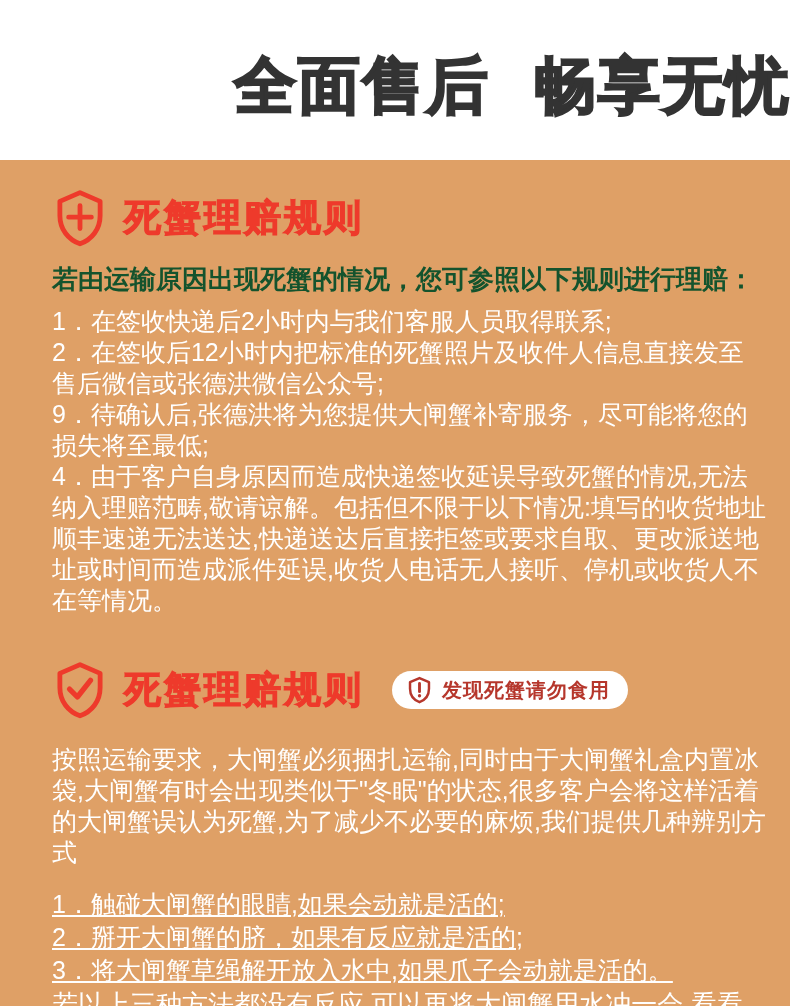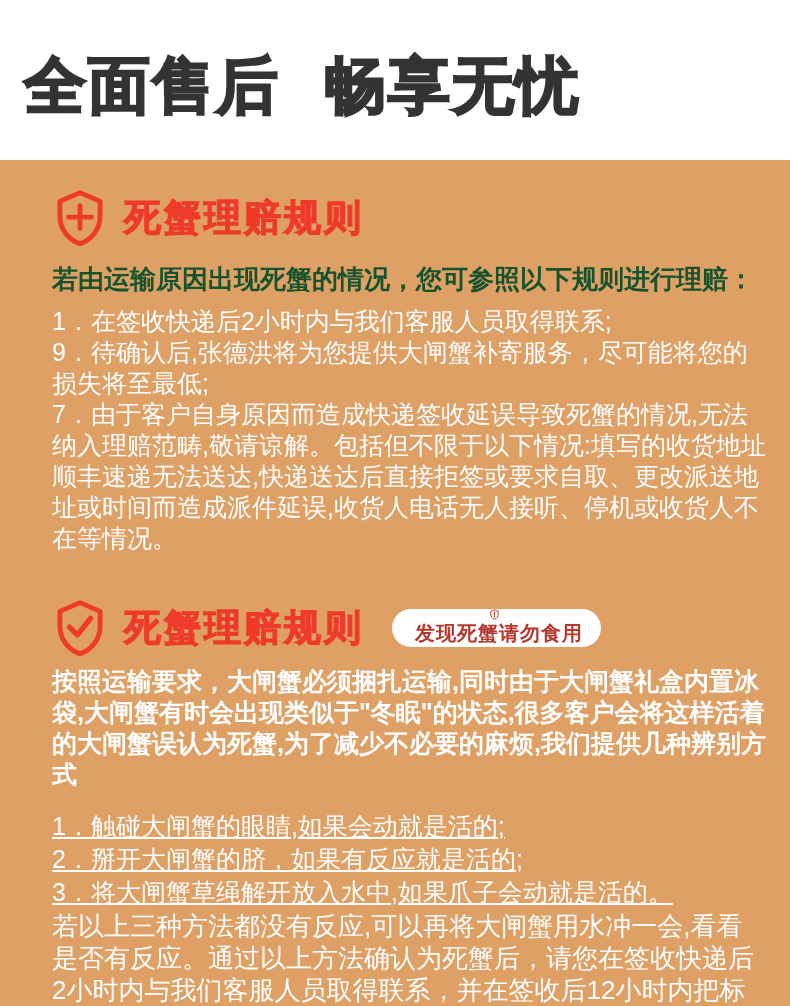--- a/index.html
+++ b/index.html
@@ -5,21 +5,21 @@
   * { margin:0; padding:0; box-sizing:border-box; }
   html,body { background:#ffffff; }
   .page {
     width:790px; height:1006px; overflow:hidden;
     font-family:"Liberation Sans", sans-serif;
     background:#ffffff;
   }
   
   .hero {
     height:160px; background:#ffffff;
-    display:flex; align-items:center; justify-content:flex-start;
+    display:flex; align-items:center; justify-content:flex-end;
     padding-top:12px;
     padding-left:24px;
   }
   .hero-title {
     font-size:62px; font-weight:900; color:#333333;
     -webkit-text-stroke:2.2px #333333;
     letter-spacing:2px; white-space:nowrap;
   }
   .hero-title .t2 { margin-left:44px; }
   
@@ -30,36 +30,36 @@
   .sec-head { display:flex; align-items:center; }
   .sec-icon { width:56px; height:60px; flex:0 0 auto; }
   .sec-title {
     font-size:37px; font-weight:800; color:#ee3a2b;
     -webkit-text-stroke:1.2px #ee3a2b;
     letter-spacing:3px; margin-left:16px; white-space:nowrap;
   }
   .badge {
     background:#ffffff; border-radius:20px; height:38px;
     display:inline-flex; align-items:center;
-    padding:0 18px 0 14px; margin-left:28px;flex-direction:column;
+    padding:0 18px 0 14px; margin-left:28px;
   }
   .badge-icon { width:27px; height:28px; }
   .badge-label {
     color:#b6372c; font-size:20px; font-weight:800;
     letter-spacing:1px; margin-left:9px; white-space:nowrap;
   }
   .intro {
     color:#14532d; font-size:26px; font-weight:700;
     line-height:38px; margin-top:12px;
   }
   .body-text { color:#ffffff; font-size:25px; line-height:31px; }
   .rules { margin-top:8px; }
   .rules p { margin:0; }
   .sec-identify { margin-top:44px; }
-  .para { margin-top:8px;font-weight:bold; }
+  .para { margin-top:24px; }
   .methods { margin-top:20px;text-decoration:underline; }
   .methods p { line-height:33px; margin:0; }
   .footer-note { font-size:26px; line-height:32px; margin-top:1px; }
 </style>
 </head>
 <body>
 
 <div class="page">
 
   <header class="hero">
@@ -72,22 +72,23 @@
       <div class="sec-head">
         <svg class="sec-icon" viewBox="0 0 64 68">
           <path d="M32 5 L55 15 V31 C55 47 45.5 58.5 32 63.5 C18.5 58.5 9 47 9 31 V15 Z" fill="none" stroke="#ee3a2b" stroke-width="5.5" stroke-linejoin="round"></path>
           <path d="M32 20 V46 M19 33 H45" fill="none" stroke="#ee3a2b" stroke-width="5.5" stroke-linecap="round"></path>
         </svg>
         <h2 class="sec-title">死蟹理赔规则</h2>
       </div>
       <p class="intro">若由运输原因出现死蟹的情况，您可参照以下规则进行理赔：</p>
       <div class="rules body-text">
         <p>1．在签收快递后2小时内与我们客服人员取得联系;</p>
+        <p>2．在签收后12小时内把标准的死蟹照片及收件人信息直接发至售后微信或张德洪微信公众号;</p>
         <p>9．待确认后,张德洪将为您提供大闸蟹补寄服务，尽可能将您的损失将至最低;</p>
-        <p>7．由于客户自身原因而造成快递签收延误导致死蟹的情况,无法纳入理赔范畴,敬请谅解。包括但不限于以下情况:填写的收货地址顺丰速递无法送达,快递送达后直接拒签或要求自取、更改派送地址或时间而造成派件延误,收货人电话无人接听、停机或收货人不在等情况。</p>
+        <p>4．由于客户自身原因而造成快递签收延误导致死蟹的情况,无法纳入理赔范畴,敬请谅解。包括但不限于以下情况:填写的收货地址顺丰速递无法送达,快递送达后直接拒签或要求自取、更改派送地址或时间而造成派件延误,收货人电话无人接听、停机或收货人不在等情况。</p>
       </div>
     </section>
 
     <section class="sec-identify">
       <div class="sec-head">
         <svg class="sec-icon" viewBox="0 0 64 68">
           <path d="M32 5 L55 15 V31 C55 47 45.5 58.5 32 63.5 C18.5 58.5 9 47 9 31 V15 Z" fill="none" stroke="#ee3a2b" stroke-width="5.5" stroke-linejoin="round"></path>
           <path d="M20 33 L29 42 L44 23" fill="none" stroke="#ee3a2b" stroke-width="6" stroke-linecap="round" stroke-linejoin="round"></path>
         </svg>
         <h2 class="sec-title">死蟹理赔规则</h2>

